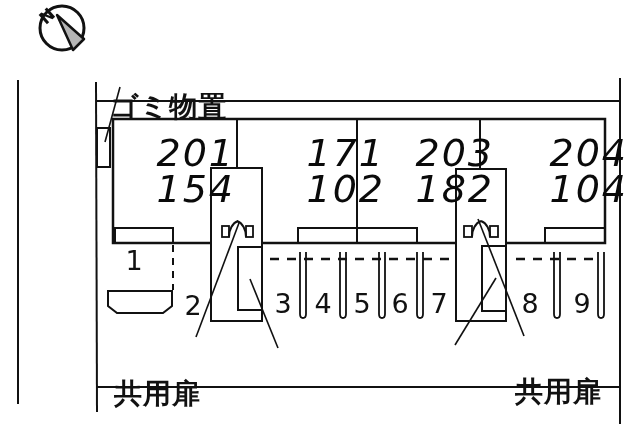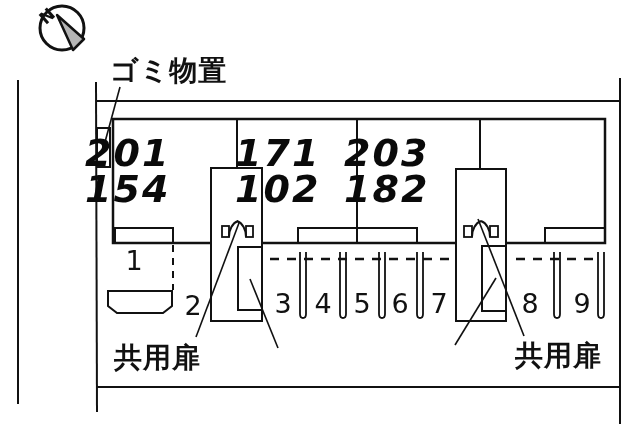--- a/index.html
+++ b/index.html
@@ -1,22 +1,22 @@
 <!DOCTYPE html>
 <html><head>
 <meta charset="utf-8">
 <style>
   html,body{margin:0;padding:0;background:#fff;}
   #stage{position:relative;width:640px;height:438px;background:#ffffff;overflow:hidden;
          font-family:"DejaVu Sans",sans-serif;color:#111;}
   #stage svg{position:absolute;left:0;top:0;}
-  .abs{position:absolute;white-space:nowrap;}
+  .abs{position:absolute;white-space:nowrap;margin-top:36px;}
   .jp-label{font-size:28px;font-weight:600;letter-spacing:1px;color:#111;
             font-family:"DejaVu Sans",sans-serif;}
-  .unit{position:absolute;width:150px;text-align:left;font-weight:bold;font-style:italic;
+  .unit{position:absolute;width:150px;text-align:right;font-weight:normal;font-style:italic;
         font-size:38px;line-height:36px;letter-spacing:2px;color:#0a0a0a;
         font-family:"DejaVu Sans",sans-serif;}
   .num{position:absolute;width:34px;height:30px;text-align:center;font-size:27px;
        line-height:30px;color:#111;font-family:"DejaVu Sans",sans-serif;}
   .north{position:absolute;left:40px;top:6px;font-size:17px;font-weight:bold;
          transform:rotate(-42deg);color:#111;}
 </style>
 </head>
 <body>
 
@@ -109,20 +109,24 @@
     <div>154</div>
   </div>
   <div class="unit" style="left:235px;top:135px;">
     <div>171</div>
     <div>102</div>
   </div>
   <div class="unit" style="left:344px;top:135px;">
     <div>203</div>
     <div>182</div>
   </div>
+  <div class="unit" style="left:478px;top:135px;">
+    <div>204</div>
+    <div>104</div>
+  </div>
 
   <span class="num" style="left:117px;top:246px;">1</span>
   <span class="num" style="left:176px;top:291px;">2</span>
   <span class="num" style="left:266px;top:289px;">3</span>
   <span class="num" style="left:306px;top:289px;">4</span>
   <span class="num" style="left:345px;top:289px;">5</span>
   <span class="num" style="left:383px;top:289px;">6</span>
   <span class="num" style="left:422px;top:289px;">7</span>
   <span class="num" style="left:513px;top:289px;">8</span>
   <span class="num" style="left:565px;top:289px;">9</span>

